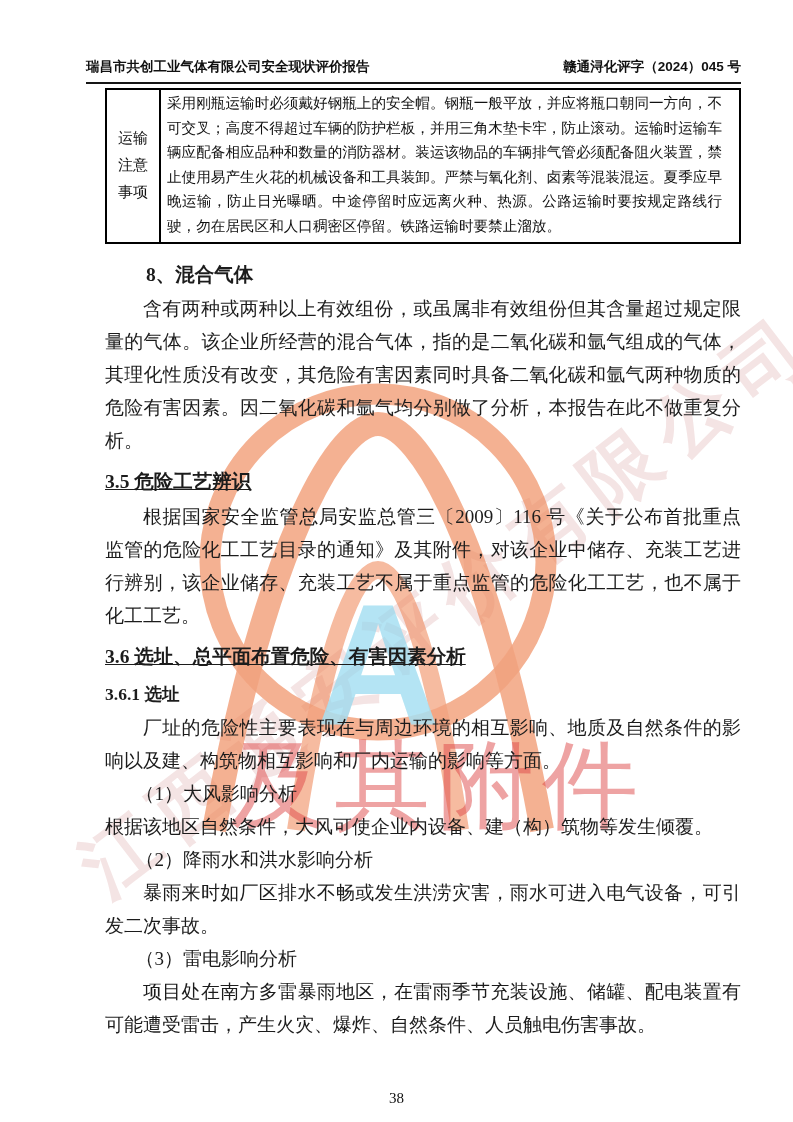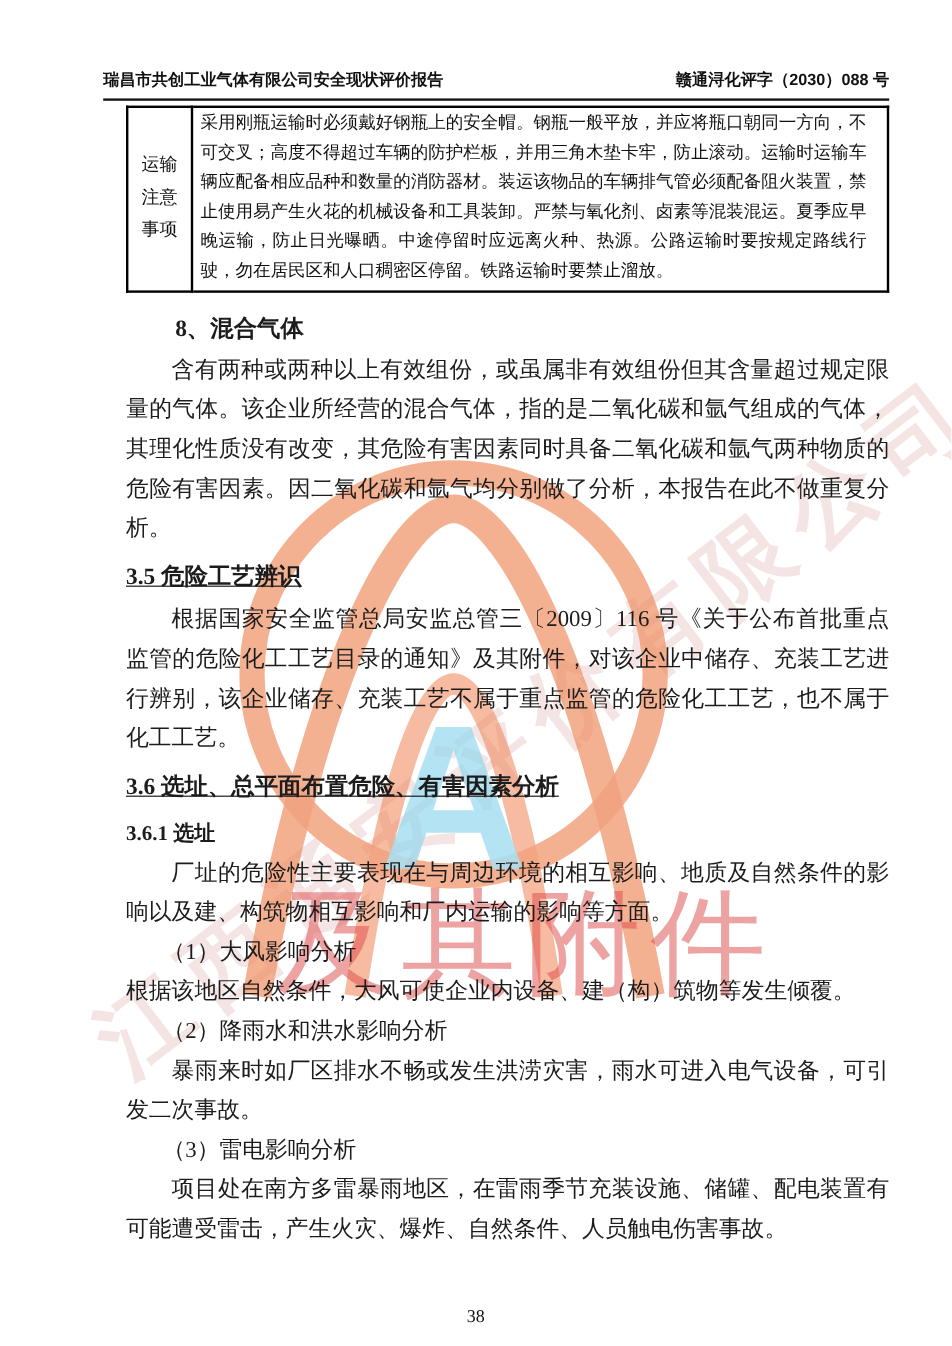--- a/index.html
+++ b/index.html
@@ -86,21 +86,21 @@
     <path d="M118,458 C146,275 176,198 200,198 C224,198 254,275 282,458" fill="none" stroke="#ef8a5c" stroke-width="18" opacity="0.75"></path>
     <text x="200" y="352" text-anchor="middle" fill="#8fd8ef" opacity="0.85" font-family="Liberation Sans, DejaVu Sans, sans-serif" font-weight="bold" font-size="172">A</text>
   </svg>
 
   <div class="wm wm-horizontal">及其附件</div>
 
   <div class="content">
 
     <div class="header">
       <span>瑞昌市共创工业气体有限公司安全现状评价报告</span>
-      <span>赣通浔化评字（2030）088 号</span>
+      <span>赣通浔化评字（2024）045 号</span>
     </div>
 
     <table class="ttable">
       <tbody>
           <tr>
         <td class="label-cell">
           <div>运输</div>
           <div>注意</div>
           <div>事项</div>
         </td>

